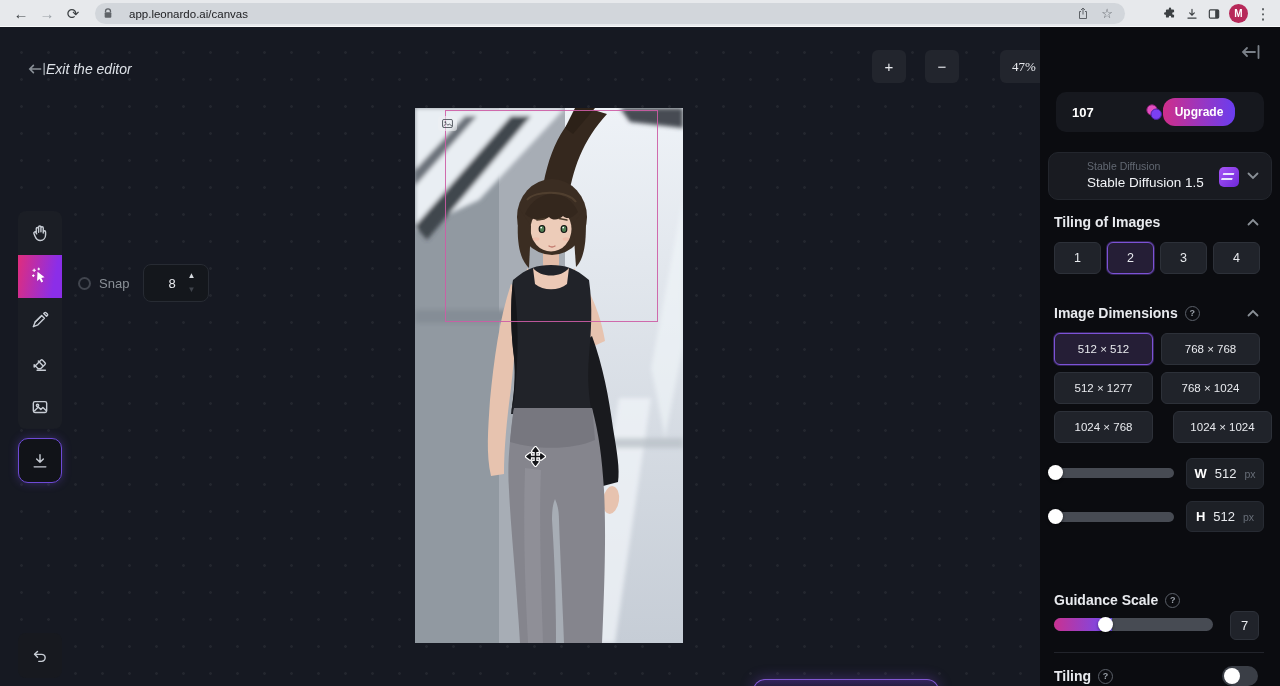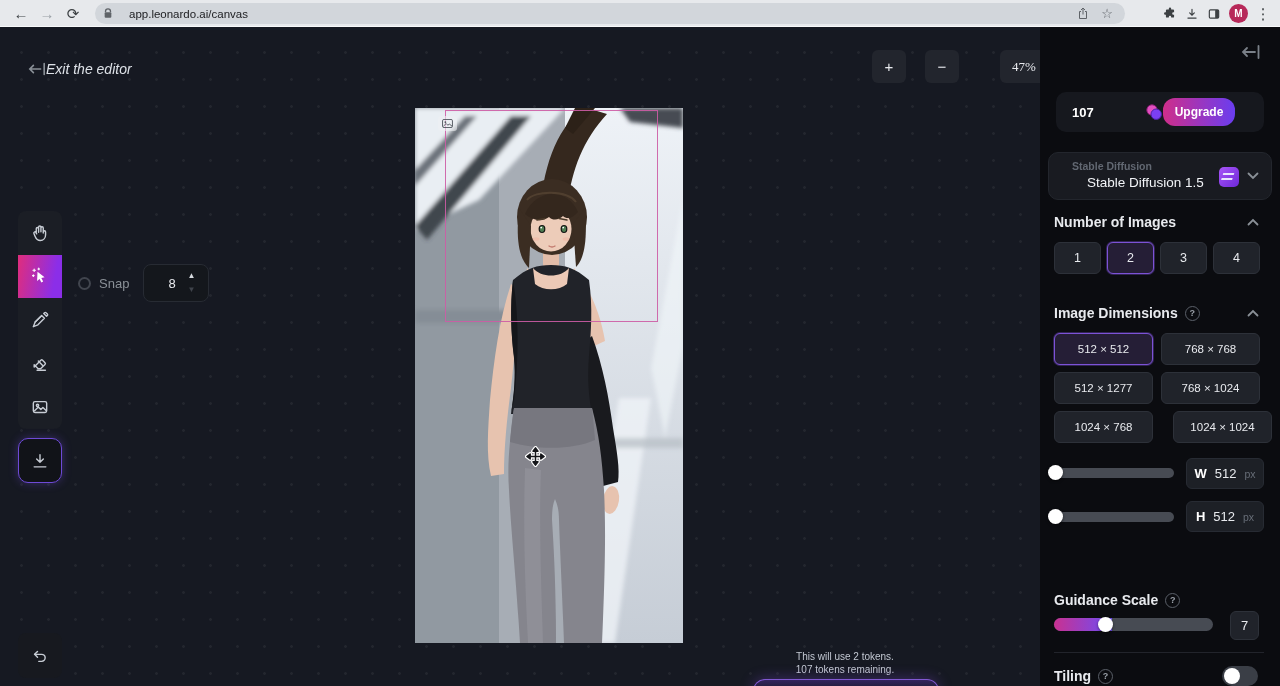--- a/index.html
+++ b/index.html
@@ -58,21 +58,21 @@
   .brandname { margin-left:10px; font-size:15.5px; font-weight:bold; color:#fff; letter-spacing:0.2px; }
   .brandname .ai { color:#8a8ff2; }
   .collapse { position:absolute; left:200px; top:18px; cursor:pointer; }
 
   .tokenpill { position:absolute; left:16px; top:65px; width:208px; height:40px; background:#16181e; border-radius:10px; display:flex; align-items:center;gap:44px; }
   .tokcount { color:#fff; font-size:13px; font-weight:bold; margin-left:16px; }
   .qicon { width:15px; height:15px; border:1.2px solid #5a5f68; border-radius:50%; color:#9aa0a8; font-size:9px; display:flex; align-items:center; justify-content:center; }
   .upgrade { position:absolute; left:107px; top:6px; width:72px; height:28px; border-radius:12px; background:linear-gradient(90deg,#cf2e8a,#6a3df0); color:#fff; font-size:12px; font-weight:bold; display:flex; align-items:center; justify-content:center; cursor:pointer; }
 
   .modelcard { position:absolute; left:8px; top:125px; width:224px; height:48px; background:#191b21; border:1px solid #23262d; border-radius:10px; cursor:pointer; }
-  .model-lbl { position:absolute; left:23px; top:7px; font-size:10.5px; color:#626872;font-weight:bold; }
+  .model-lbl { position:absolute; left:38px; top:7px; font-size:10.5px; color:#626872; }
   .model-val { position:absolute; left:38px; top:22px; font-size:13.5px; color:#f2f4f7; }
   .model-ic { position:absolute; left:170px; top:14px; width:20px; height:20px; border-radius:5px; background:linear-gradient(135deg,#a855f7,#6d28d9); }
   .model-ic:after { content:""; position:absolute; left:4px; top:6px; width:11px; height:2px; background:#e9e4ff; box-shadow:0 5px 0 #e9e4ff; transform:skewX(-18deg); }
 
   .sectitle { position:absolute; left:14px; color:#e8eaee; font-size:14px; font-weight:bold; display:flex; align-items:center; gap:7px; }
   .chev { cursor:pointer; }
 
   .nbtn { position:absolute; width:47px; height:32px; background:#20232a; border:1px solid #2d3139; border-radius:6px; color:#e8eaee; font-size:12.5px; display:flex; align-items:center; justify-content:center; cursor:pointer; }
   .dimbtn { position:absolute; width:99px; height:32px; background:#20232a; border:1px solid #2d3139; border-radius:6px; color:#e8eaee; font-size:11.5px; display:flex; align-items:center; justify-content:center; cursor:pointer; }
   .sel { border:1px solid #7c52d6 !important; background:#251e36 !important; box-shadow:0 0 0 1px rgba(124,82,214,0.35); }
@@ -316,24 +316,20 @@
         <g stroke="#ffffff" stroke-width="4" stroke-linejoin="round" stroke-linecap="round" fill="#ffffff">
           <path d="M11 2L8.4 5.4h5.2zM11 20l-2.6-3.4h5.2zM2 11l3.4-2.6v5.2zM20 11l-3.4-2.6v5.2zM4 11h14M11 4v14"></path>
         </g>
         <g stroke="#15161a" stroke-width="1.6" stroke-linejoin="round" stroke-linecap="round" fill="#15161a">
           <path d="M11 2L8.4 5.4h5.2zM11 20l-2.6-3.4h5.2zM2 11l3.4-2.6v5.2zM20 11l-3.4-2.6v5.2z"></path>
           <path d="M4.5 11h13M11 4.5v13" fill="none"></path>
         </g>
       </svg>
     </div>
 
-    <div class="toknote">
-      <div>This will use 2 tokens.</div>
-      <div>107 tokens remaining.</div>
-    </div>
     <div class="genbtn"></div>
   </div>
 
   <div class="sidebar">
 
     <div class="collapse">
       <svg width="20" height="14" viewBox="0 0 20 14">
           <g fill="none" stroke="#7a8088" stroke-width="1.8" stroke-linecap="round">
             <path d="M15 7H3M7 3 3 7l4 4M18.5 1v12"></path>
           </g>
@@ -355,21 +351,21 @@
     <div class="modelcard">
       <div class="model-lbl">Stable Diffusion</div>
       <div class="model-val">Stable Diffusion 1.5</div>
       <div class="model-ic"></div>
       <svg class="chev" style="position:absolute; left:198px; top:19px;" width="12" height="8" viewBox="0 0 12 8">
           <path d="M1.5 1.5 6 6l4.5-4.5" fill="none" stroke="#8a9097" stroke-width="1.8" stroke-linecap="round"></path>
         </svg>
     </div>
 
     <div class="sectitle" style="top:187px;">
-      <span>Number of Images</span>
+      <span>Tiling of Images</span>
     </div>
     <svg class="chev" style="position:absolute; left:207px; top:191px;" width="12" height="8" viewBox="0 0 12 8">
         <path d="M1.5 6.5 6 2l4.5 4.5" fill="none" stroke="#8a9097" stroke-width="1.8" stroke-linecap="round"></path>
       </svg>
 
     <div class="nbtn" style="left:14px; top:215px;">1</div>
     <div class="nbtn sel" style="left:67px; top:215px;">2</div>
     <div class="nbtn" style="left:120px; top:215px;">3</div>
     <div class="nbtn" style="left:173px; top:215px;">4</div>
 

